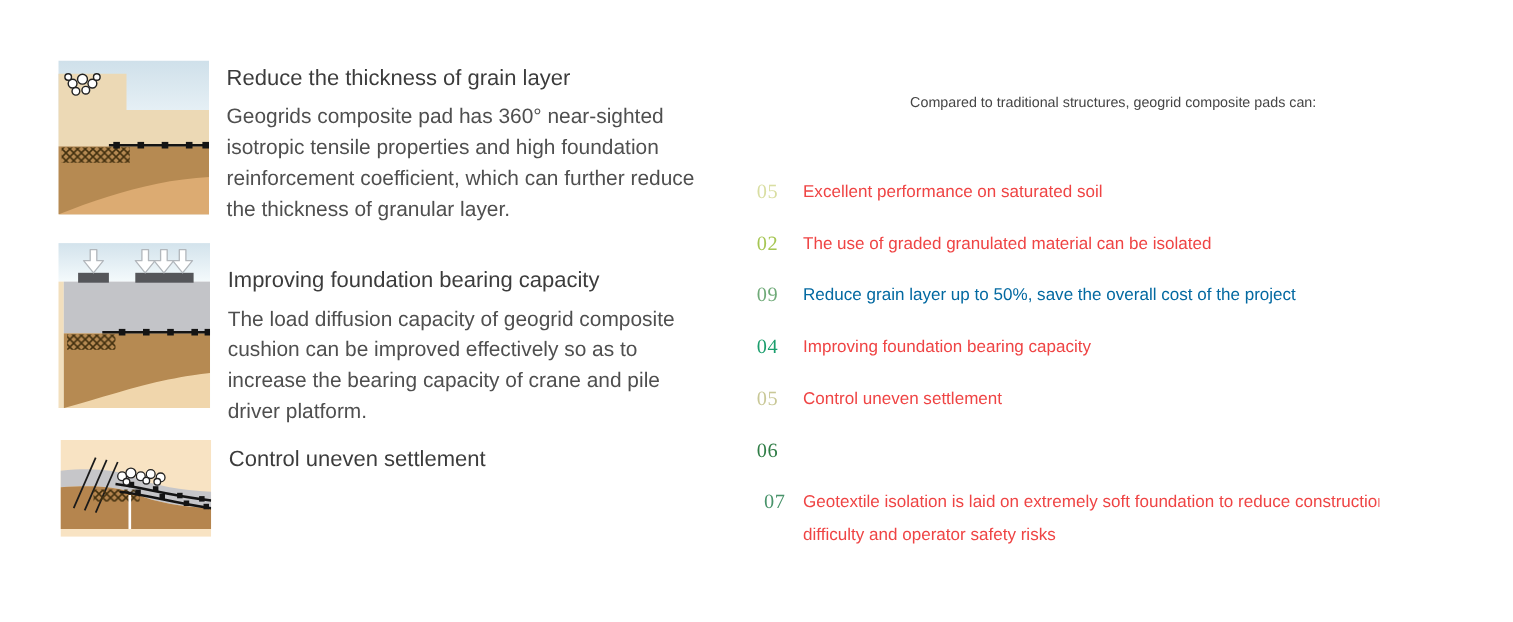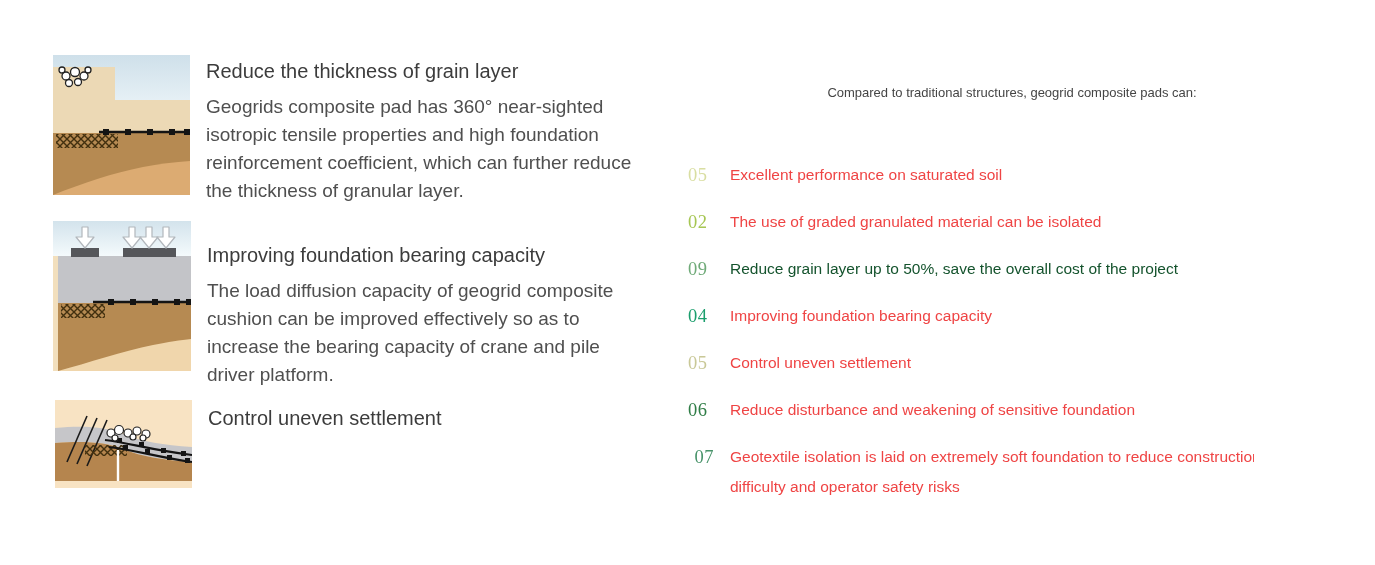--- a/index.html
+++ b/index.html
@@ -181,36 +181,35 @@
     <span class="benefit-text">Excellent performance on saturated soil</span>
   </div>
 
   <div class="benefit-row">
     <span class="benefit-num" style="color: rgb(166, 198, 83);">02</span>
     <span class="benefit-text">The use of graded granulated material can be isolated</span>
   </div>
 
   <div class="benefit-row">
     <span class="benefit-num" style="color: rgb(111, 170, 120);">09</span>
-    <span class="benefit-text" style="color: #14532d;">Reduce grain layer up to 50%, save the overall cost of the project</span>
+    <span class="benefit-text" style="color: #0369a1;">Reduce grain layer up to 50%, save the overall cost of the project</span>
   </div>
 
   <div class="benefit-row">
     <span class="benefit-num" style="color: rgb(27, 158, 109);">04</span>
     <span class="benefit-text">Improving foundation bearing capacity</span>
   </div>
 
   <div class="benefit-row">
     <span class="benefit-num" style="color: rgb(201, 200, 151);">05</span>
     <span class="benefit-text">Control uneven settlement</span>
   </div>
 
   <div class="benefit-row">
     <span class="benefit-num" style="color: rgb(47, 125, 70);">06</span>
-    <span class="benefit-text">Reduce disturbance and weakening of sensitive foundation</span>
   </div>
 
   <div class="benefit-row">
     <span class="benefit-num" style="color: rgb(72, 147, 106); text-align: right;">07</span>
     <span class="benefit-text">Geotextile isolation is laid on extremely soft foundation to reduce construction difficulty and operator safety risks</span>
   </div>
 </div>
   </div>
 
 </div>

